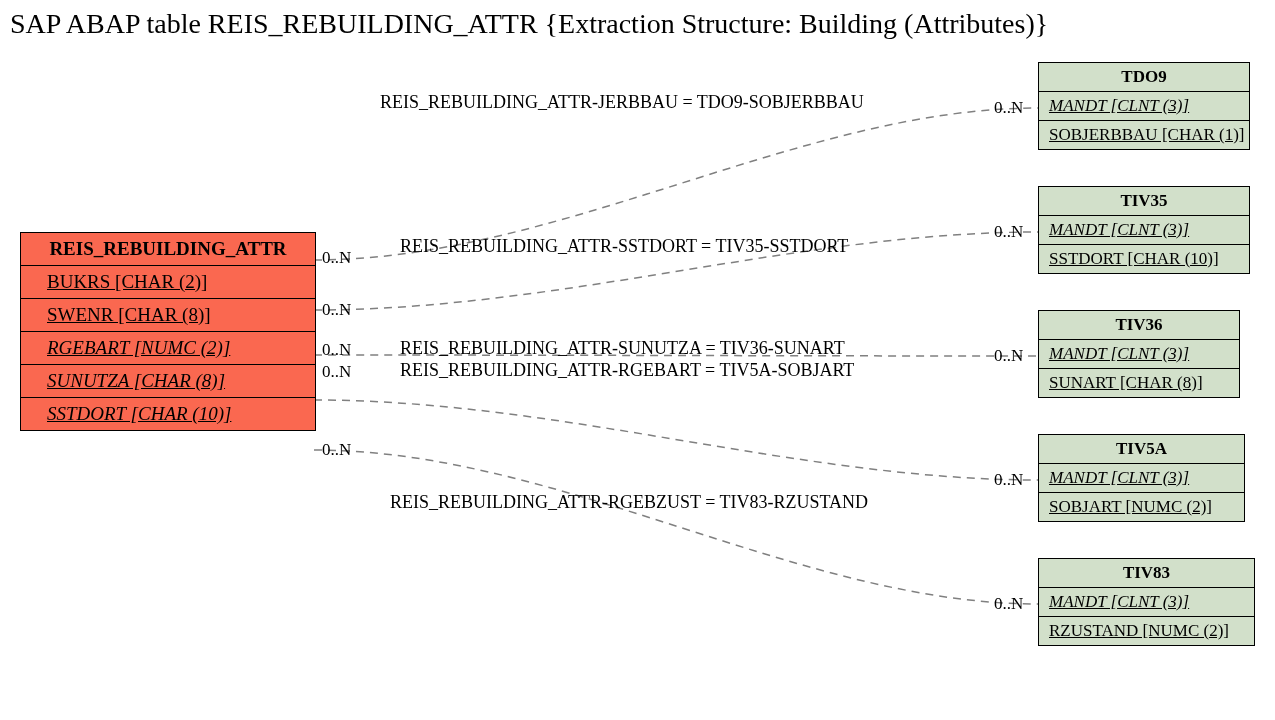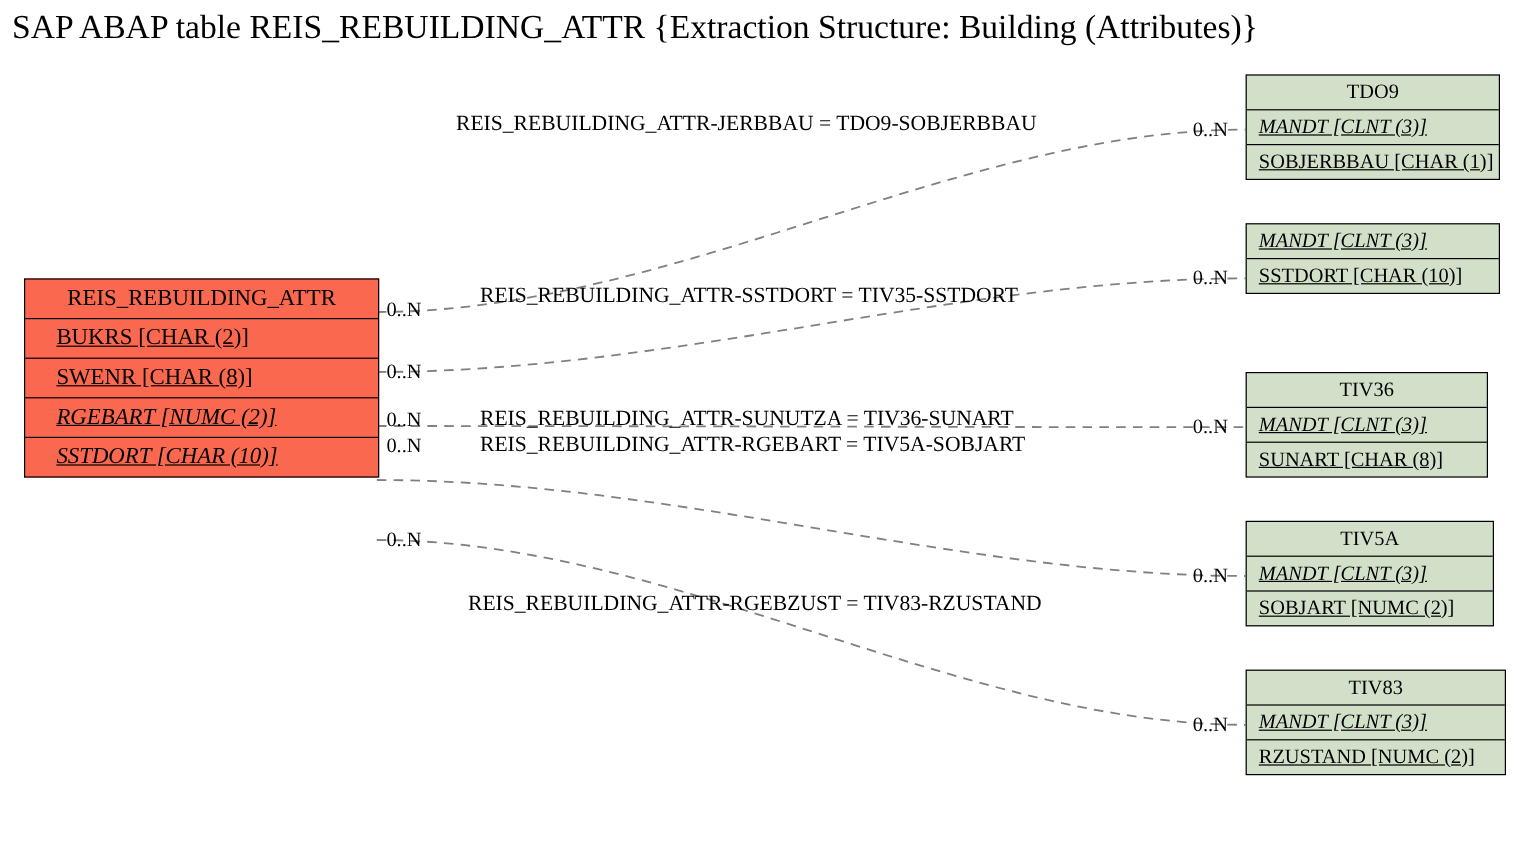--- a/index.html
+++ b/index.html
@@ -29,21 +29,21 @@
     width: 1275px;
     height: 720px;
     pointer-events: none;
   }
   .tbl {
     position: absolute;
     border: 1px solid #000;
     font-size: 17px;
   }
   .tbl .hdr {
-    font-weight: normal;
+    font-weight: bold;
     text-align: center;
     padding: 4px 10px;
     border-bottom: 1px solid #000;
   }
   .tbl .row {
     padding: 4px 10px;
     border-bottom: 1px solid #000;
     white-space: nowrap;
   }
   .tbl .row:last-child {
@@ -101,29 +101,31 @@
 
       <path d="M 314 450 C 560 450, 800 604, 1038 604"></path>
     </g>
   </svg>
 
   <div class="tbl source">
     <div class="hdr">REIS_REBUILDING_ATTR</div>
     <div class="row"><span class="fname">BUKRS [CHAR (2)]</span></div>
     <div class="row"><span class="fname">SWENR [CHAR (8)]</span></div>
     <div class="row italic"><span class="fname">RGEBART [NUMC (2)]</span></div>
+    <div class="row italic"><span class="fname">SUNUTZA [CHAR (8)]</span></div>
     <div class="row italic"><span class="fname">SSTDORT [CHAR (10)]</span></div>
   </div>
 
   <div class="tbl target t0">
     <div class="hdr">TDO9</div>
     <div class="row italic"><span class="fname">MANDT [CLNT (3)]</span></div>
     <div class="row"><span class="fname">SOBJERBBAU [CHAR (1)]</span></div>
   </div>
   <div class="tbl target t1">
+    <div class="hdr">TIV35</div>
     <div class="row italic"><span class="fname">MANDT [CLNT (3)]</span></div>
     <div class="row"><span class="fname">SSTDORT [CHAR (10)]</span></div>
   </div>
   <div class="tbl target t2">
     <div class="hdr">TIV36</div>
     <div class="row italic"><span class="fname">MANDT [CLNT (3)]</span></div>
     <div class="row"><span class="fname">SUNART [CHAR (8)]</span></div>
   </div>
   <div class="tbl target t3">
     <div class="hdr">TIV5A</div>

